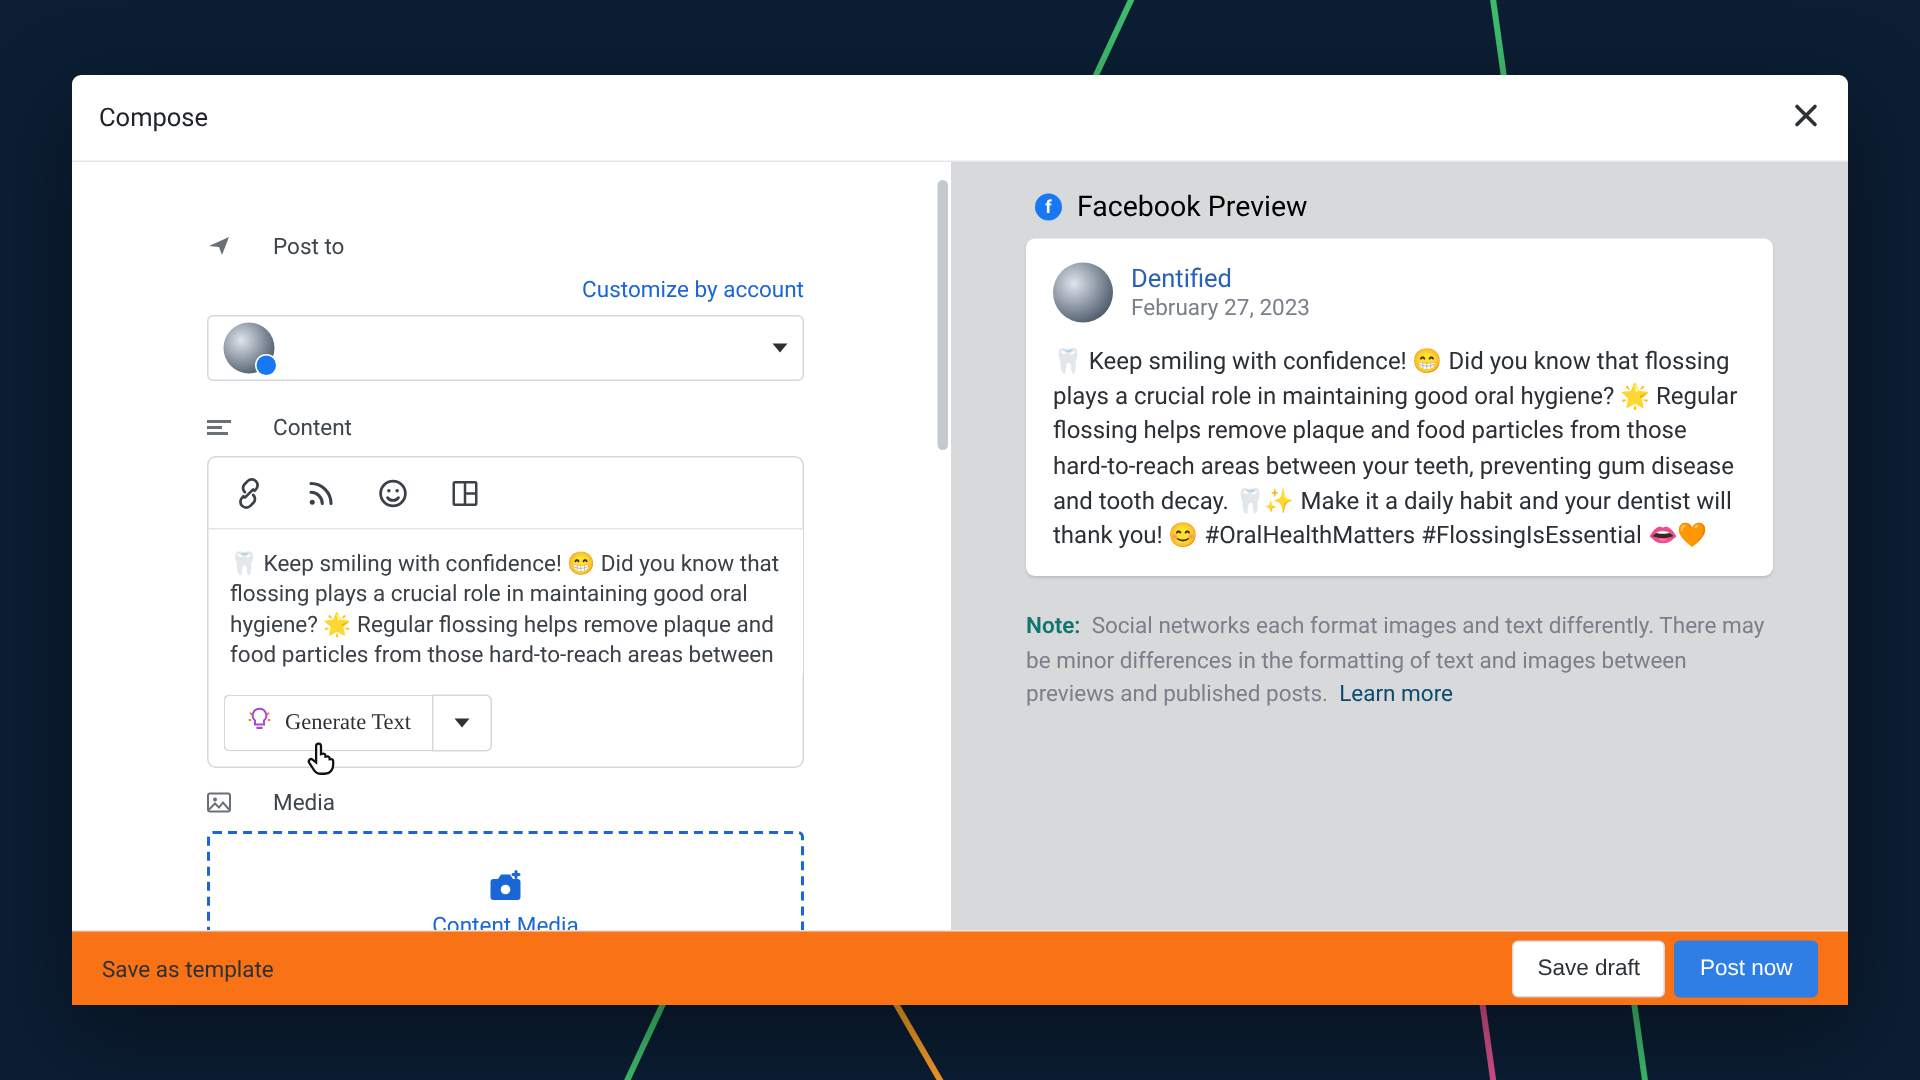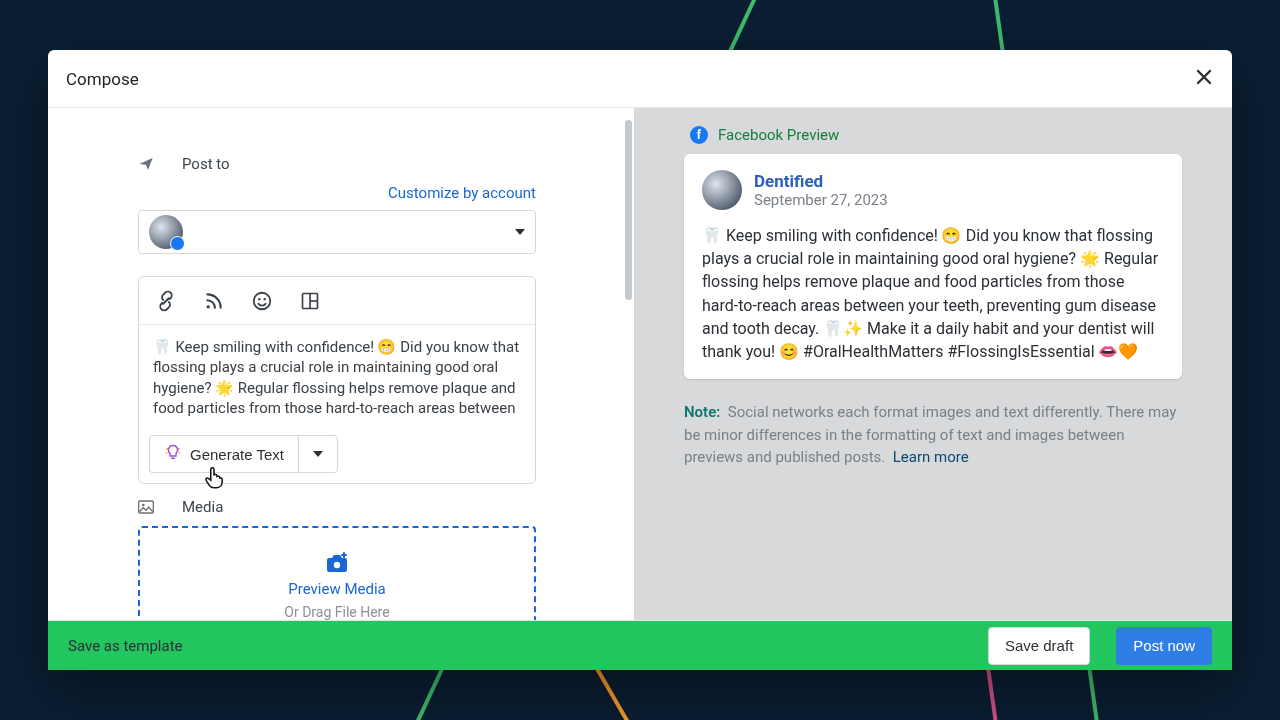--- a/index.html
+++ b/index.html
@@ -78,21 +78,21 @@
 
   .textarea {
     width:100%; height:96px; border:none; resize:none; padding:12px 14px;
     font-size:15px; line-height:1.35; color:#3a4148; font-family:inherit; outline:none;
     overflow:auto;
   }
   .gen-row { display:flex; padding:10px; gap:0; align-items:center; position:relative;}
   .gen-btn {
     display:flex; align-items:center; gap:8px; height:38px; padding:0 14px;
     border:1px solid #d3d8dd; border-right:none; border-radius:4px 0 0 4px;
-    background:#fff; font-size:15px; color:#2c3136; cursor:pointer;
+    background:#fff; font-size:15px; color:#2c3136; cursor:pointer;font-family:Liberation Serif, serif;
   }
   .gen-btn-drop {
     width:40px; height:38px; border:1px solid #d3d8dd; border-radius:0 4px 4px 0;
     display:flex; align-items:center; justify-content:center; background:#fff; cursor:pointer;
   }
   .light-icon { color:#a24bd8; }
 
   .cursor-hand {
     position:absolute; left:62px; top:38px; pointer-events:none;
   }
@@ -104,43 +104,43 @@
   }
   .media-drop .sel { color:#1a66d6; font-size:15px;}
   .media-drop .drag { color:#8a9199; font-size:14px;}
 
   
   .right-col {
     flex:1; background:#d7d9db; padding:18px 50px 0 50px; overflow:auto;
   }
   .preview-head { display:flex; align-items:center; gap:10px; margin-bottom:10px; margin-left:6px;}
   .fb-chip { width:18px; height:18px; border-radius:50%; background:#1877f2; display:flex; align-items:center; justify-content:center; color:#fff; font-size:12px; font-weight:700;}
-  .preview-title { font-size:15px; color:#15803d;}
+  .preview-title { font-size:19px; color:#000000;}
   .preview-card {
     background:#fff; border-radius:6px; box-shadow:0 1px 2px rgba(0,0,0,0.12);
     padding:0 0 16px 0; margin-bottom:22px;
   }
   .pc-head { display:flex; gap:12px; padding:16px 18px 0 18px; align-items:center;}
   .pc-avatar { width:40px;height:40px;border-radius:50%;
     background: radial-gradient(circle at 35% 35%, #dfe4ec 0%, #5b6878 70%, #2a3138 100%);
   }
-  .pc-name { color:#2a5fbb; font-weight:700; font-size:17px; }
+  .pc-name { color:#2a5fbb; font-weight:400; font-size:17px; }
   .pc-date { color:#7a8089; font-size:15px; }
   .pc-body { padding:14px 18px 0 18px; font-size:16px; line-height:1.45; color:#2b3036;}
 
   .note { font-size:15px; color:#7a8089; line-height:1.5; }
   .note b { color:#0f766e; font-weight:600;}
   .note a { color:#0c4a6e; text-decoration:none; cursor:pointer;}
 
   
   .modal-footer {
-    height:50px; border-top:1px solid #e3e6ea; background:#22c55e;
+    height:50px; border-top:1px solid #e3e6ea; background:#f97316;
     display:flex; align-items:center; padding:0 20px; justify-content:space-between;
   }
-  .footer-right { display:flex; gap:26px; align-items:flex-start;}
+  .footer-right { display:flex; gap:6px; align-items:flex-start;}
   .btn {
     height:38px; padding:0 16px; border-radius:4px; font-size:15px; display:flex; align-items:center;
     border:1px solid #d3d8dd; background:#fff; color:#2c3136; cursor:pointer;
   }
   .btn-primary { background:#2f7ee6; border-color:#2f7ee6; color:#fff;}
   .save-tmpl { font-size:15px; color:#2c3136; cursor:pointer;}
 </style>
 </head>
 <body>
 
@@ -174,20 +174,26 @@
           </div>
           <div class="customize-link">Customize by account</div>
         </div>
         <div class="account-sel">
           <div class="avatar">
             <div class="net-badge"></div>
           </div>
           <div class="caret-down"></div>
         </div>
 
+        <div class="section-label">
+          <svg width="16" height="12" viewBox="0 0 16 12">
+              <path d="M0 2 H16 M0 6 H10 M0 10 H14" stroke="#6a7078" stroke-width="2"></path>
+            </svg>
+          <span>Content</span>
+        </div>
         <div class="content-card">
           <div class="toolbar">
             <div class="tb-icon">
               <svg width="22" height="22" viewBox="0 0 24 24">
                   <path d="M9 15 L15 9 M9 11a4 4 0 0 1 0-6l2-2a4 4 0 0 1 6 6l-1 1 M15 13a4 4 0 0 1 0 6l-2 2a4 4 0 0 1-6-6l1-1" fill="none" stroke="#3a4148" stroke-width="2" stroke-linecap="round"></path>
                 </svg>
             </div>
             <div class="tb-icon">
               <svg width="20" height="20" viewBox="0 0 24 24">
                   <path d="M4 11a9 9 0 0 1 9 9 M4 4a16 16 0 0 1 16 16" fill="none" stroke="#3a4148" stroke-width="2.5" stroke-linecap="round"></path>
@@ -237,38 +243,38 @@
               <path d="M2 17l6-6 4 4 4-5 6 7" fill="none" stroke="#6a7078" stroke-width="2"></path>
             </svg>
           <span>Media</span>
         </div>
         <div class="media-drop">
           <svg width="24" height="22" viewBox="0 0 24 22">
             <path d="M4 6h3l2-3h6l2 3h3a2 2 0 0 1 2 2v10a2 2 0 0 1-2 2H4a2 2 0 0 1-2-2V8a2 2 0 0 1 2-2z" fill="#1a66d6"></path>
               <circle cx="12" cy="13" r="3.2" fill="#fff"></circle>
             <path d="M19 1v4M17 3h4" stroke="#1a66d6" stroke-width="2" stroke-linecap="round"></path>
           </svg>
-          <div class="sel">Preview Media</div>
+          <div class="sel">Content Media</div>
           <div class="drag">Or Drag File Here</div>
         </div>
 
       </div>
     </div>
 
     <div class="right-col">
       <div class="preview-head">
         <div class="fb-chip">f</div>
         <div class="preview-title">Facebook Preview</div>
       </div>
       <div class="preview-card">
         <div class="pc-head">
           <div class="pc-avatar"></div>
           <div>
             <div class="pc-name">Dentified</div>
-            <div class="pc-date">September 27, 2023</div>
+            <div class="pc-date">February 27, 2023</div>
           </div>
         </div>
         <div class="pc-body">🦷 Keep smiling with confidence! 😁 Did you know that flossing plays a crucial role in maintaining good oral hygiene? 🌟 Regular flossing helps remove plaque and food particles from those hard-to-reach areas between your teeth, preventing gum disease and tooth decay. 🦷✨ Make it a daily habit and your dentist will thank you! 😊 #OralHealthMatters #FlossingIsEssential 👄🧡</div>
       </div>
       <div class="note">
         <b>Note:</b>&nbsp;&nbsp;<span>Social networks each format images and text differently. There may be minor differences in the formatting of text and images between previews and published posts.</span>&nbsp;&nbsp;<a>Learn more</a>
       </div>
     </div>
 
   </div>

